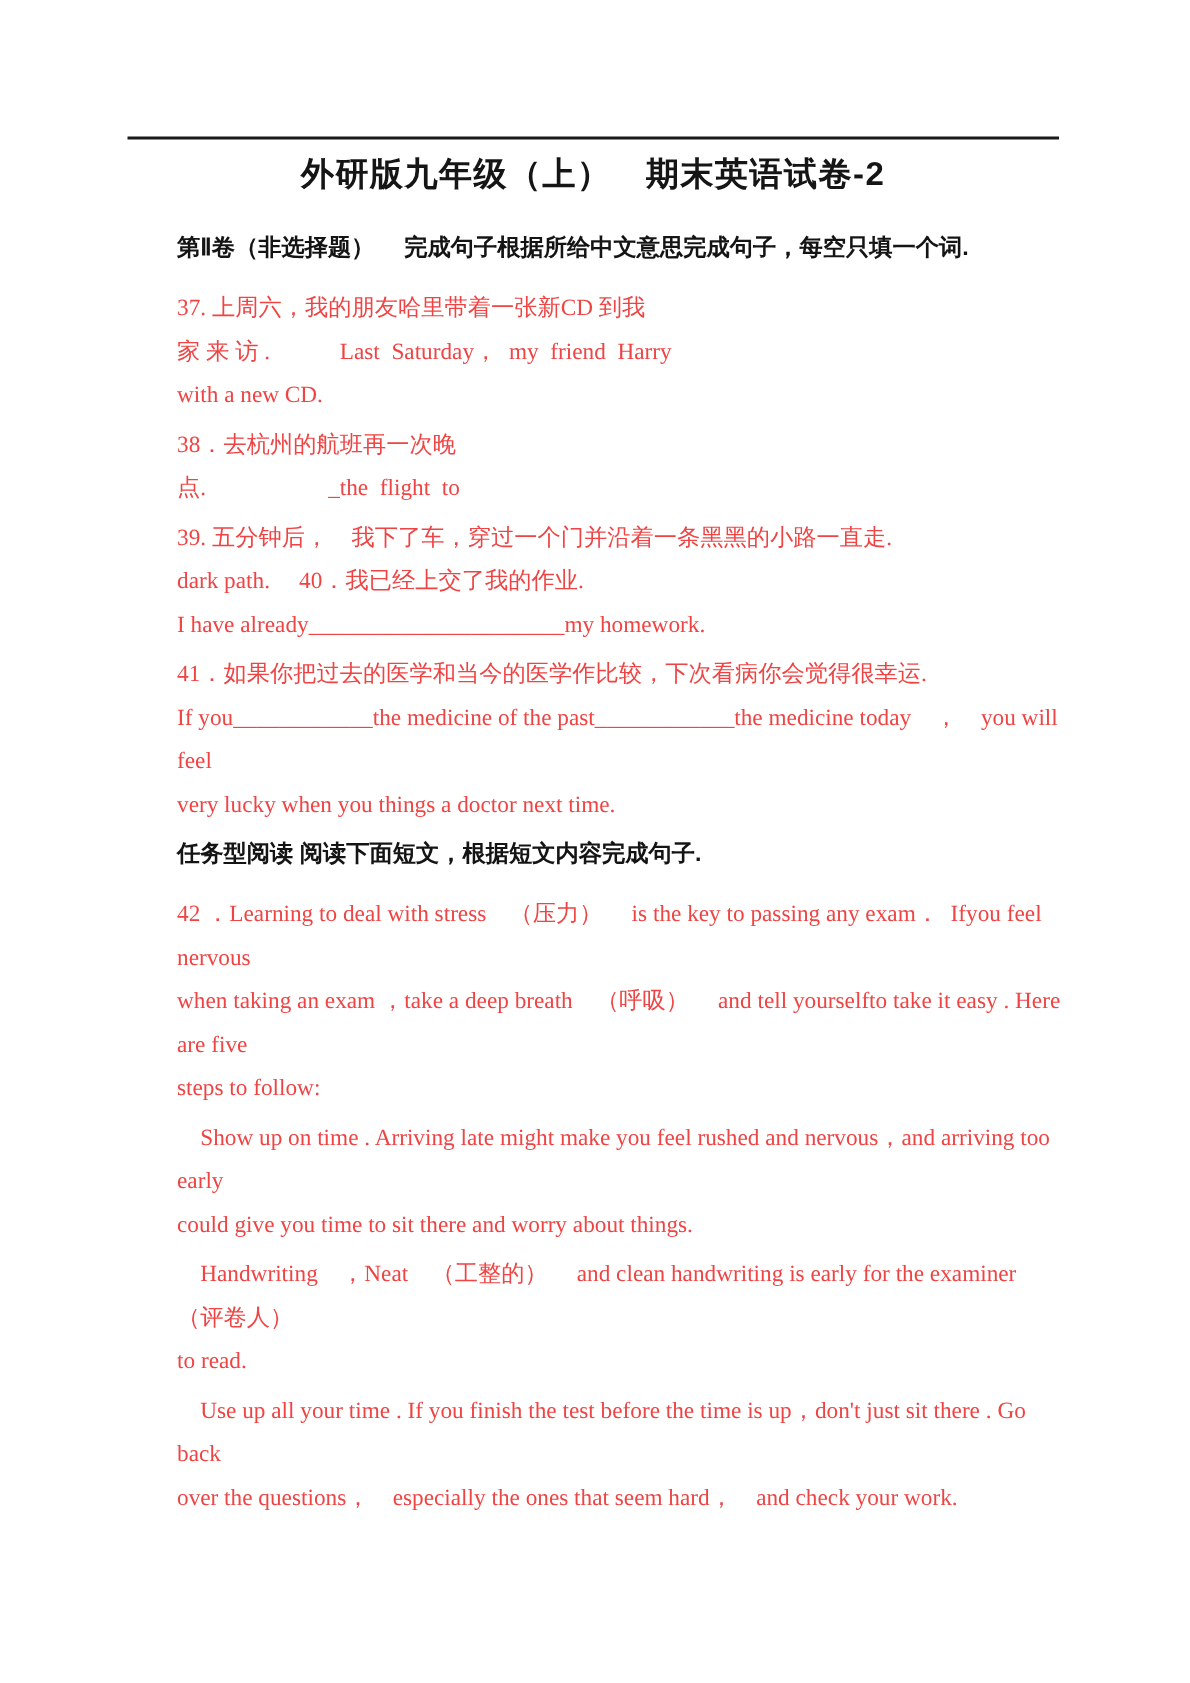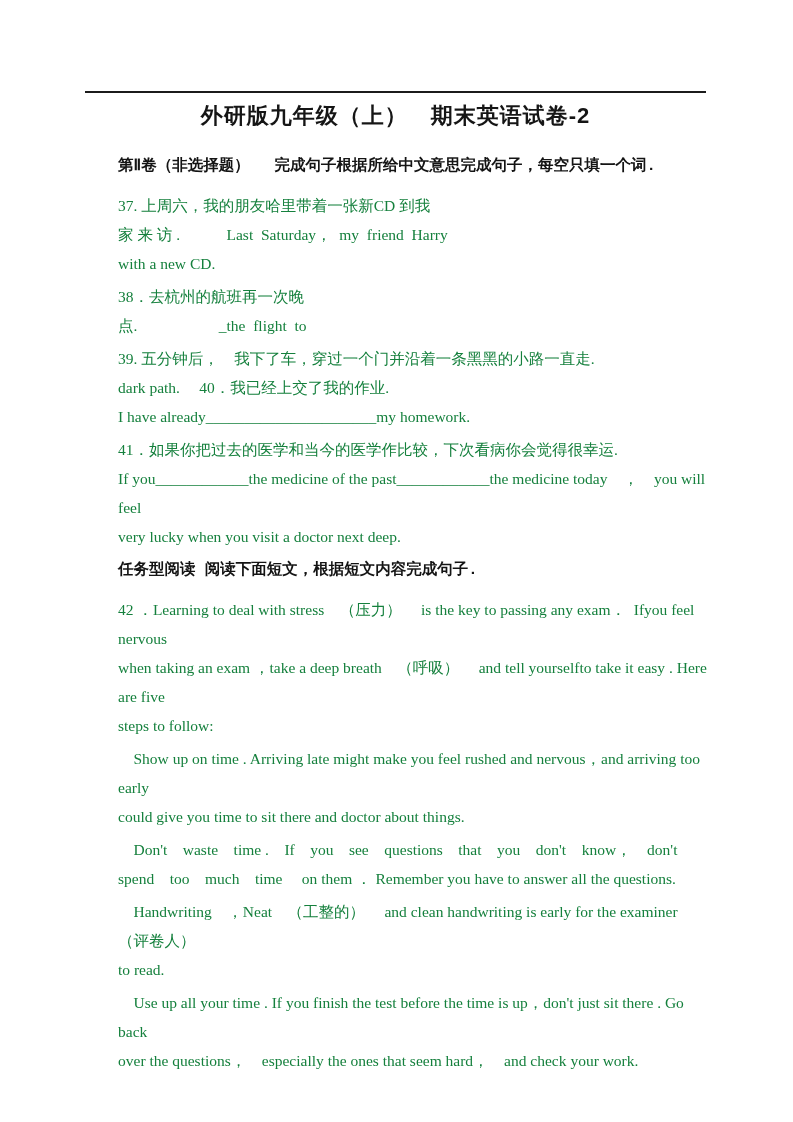--- a/index.html
+++ b/index.html
@@ -37,25 +37,25 @@
     left: 118px;
     top: 151px;
     width: 592px;
   }
   .block { margin: 0 0 4px 0; }
   .block .line {
     white-space: pre-wrap;
     font-family: "Liberation Serif", serif;
     font-size: 15.5px;
     line-height: 29px;
-    color: #15803d;
+    color: #ef4444;
   }
   .block.header { margin-bottom: 10px; }
   .block.header .line {
-    font-family: Liberation Mono, monospace;
+    font-family: Liberation Sans, sans-serif;
     font-weight: bold;
     font-size: 15.5px;
     line-height: 30px;
     color: #141414;
   }
 </style>
 </head>
 <body>
 
 <div class="page">
@@ -75,37 +75,33 @@
         <div class="line">点.　　　　　 _the  flight  to</div>
       </div>
       <div class="block para">
         <div class="line">39. 五分钟后，　我下了车，穿过一个门并沿着一条黑黑的小路一直走.</div>
         <div class="line">dark path.　 40．我已经上交了我的作业.</div>
         <div class="line">I have already______________________my homework.</div>
       </div>
       <div class="block para">
         <div class="line">41．如果你把过去的医学和当今的医学作比较，下次看病你会觉得很幸运.</div>
         <div class="line">If you____________the medicine of the past____________the medicine today　，　you will feel</div>
-        <div class="line">very lucky when you visit a doctor next deep.</div>
+        <div class="line">very lucky when you things a doctor next time.</div>
       </div>
       <div class="block header">
         <div class="line">任务型阅读 阅读下面短文，根据短文内容完成句子.</div>
       </div>
       <div class="block para">
         <div class="line">42 ．Learning to deal with stress　（压力）　 is the key to passing any exam．  Ifyou feel nervous</div>
         <div class="line">when taking an exam ，take a deep breath　（呼吸）　 and tell yourselfto take it easy . Here are five</div>
         <div class="line">steps to follow:</div>
       </div>
       <div class="block para">
         <div class="line">　Show up on time . Arriving late might make you feel rushed and nervous，and arriving too early</div>
-        <div class="line">could give you time to sit there and doctor about things.</div>
-      </div>
-      <div class="block para">
-        <div class="line">　Don't　waste　time .　If　you　see　questions　that　you　don't　know，　don't</div>
-        <div class="line">spend　too　much　time　 on them ． Remember you have to answer all the questions.</div>
+        <div class="line">could give you time to sit there and worry about things.</div>
       </div>
       <div class="block para">
         <div class="line">　Handwriting　，Neat　（工整的）　 and clean handwriting is early for the examiner　（评卷人）</div>
         <div class="line">to read.</div>
       </div>
       <div class="block para">
         <div class="line">　Use up all your time . If you finish the test before the time is up，don't just sit there . Go back</div>
         <div class="line">over the questions，　especially the ones that seem hard，　and check your work.</div>
       </div>
     </div>

